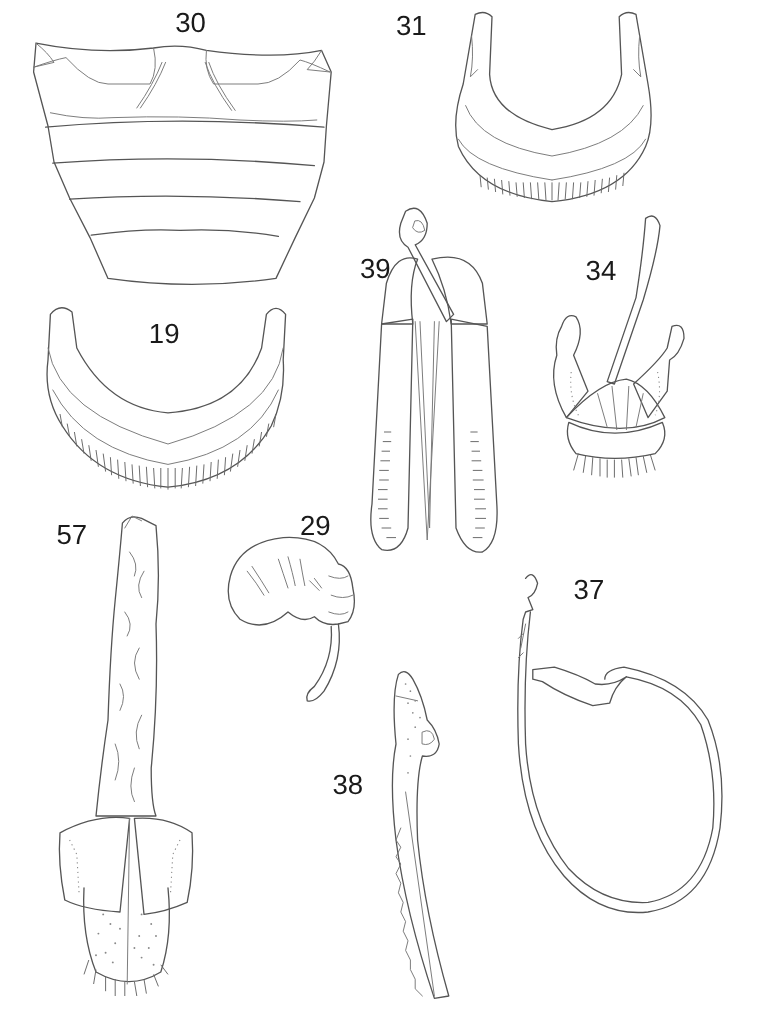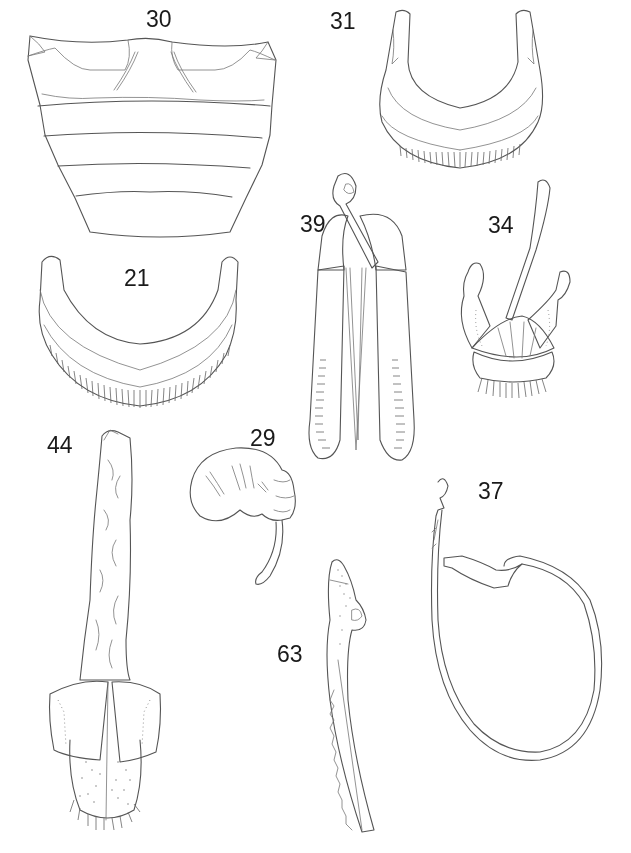--- a/index.html
+++ b/index.html
@@ -19,27 +19,27 @@
     .hair { stroke: #666; stroke-width: 0.8; }
     .stip { fill: #888; }
   </style>
 </head>
 <body>
 
 <div class="plate">
 
   <div class="fig-label" style="left:146px; top:8px;">30</div>
   <div class="fig-label" style="left:330px; top:10px;">31</div>
-  <div class="fig-label" style="left:124px; top:267px;">21</div>
+  <div class="fig-label" style="left:124px; top:267px;">19</div>
   <div class="fig-label" style="left:300px; top:213px;">39</div>
   <div class="fig-label" style="left:488px; top:214px;">34</div>
-  <div class="fig-label" style="left:47px; top:434px;">44</div>
+  <div class="fig-label" style="left:47px; top:434px;">57</div>
   <div class="fig-label" style="left:250px; top:427px;">29</div>
   <div class="fig-label" style="left:478px; top:480px;text-align:center;">37</div>
-  <div class="fig-label" style="left:277px; top:643px;">63</div>
+  <div class="fig-label" style="left:277px; top:643px;">38</div>
 
   <svg class="drawing" viewBox="0 0 631 853">
 
     <g>
       <path class="ln" d="M30,36 Q80,46 128,40 Q150,36 172,42 Q230,50 268,42 L276,60 L272,105 L270,135 L262,165 L246,198 L230,232 Q160,242 90,232 L75,198 L58,165 L45,135 L40,105 L28,60 Z"></path>
       <path class="ln-thin" d="M30,36 Q40,44 45,52 L28,56"></path>
       <path class="ln-thin" d="M268,42 Q262,52 256,58 L275,60"></path>
       <path class="ln-thin" d="M28,56 Q45,50 55,48 Q75,70 90,70 L125,70 Q132,58 128,40"></path>
       <path class="ln-thin" d="M275,60 Q258,52 250,50 Q232,70 215,70 L178,70 Q170,58 172,42"></path>
       <path class="ln-thin" d="M135,52 Q128,70 114,90"></path>

